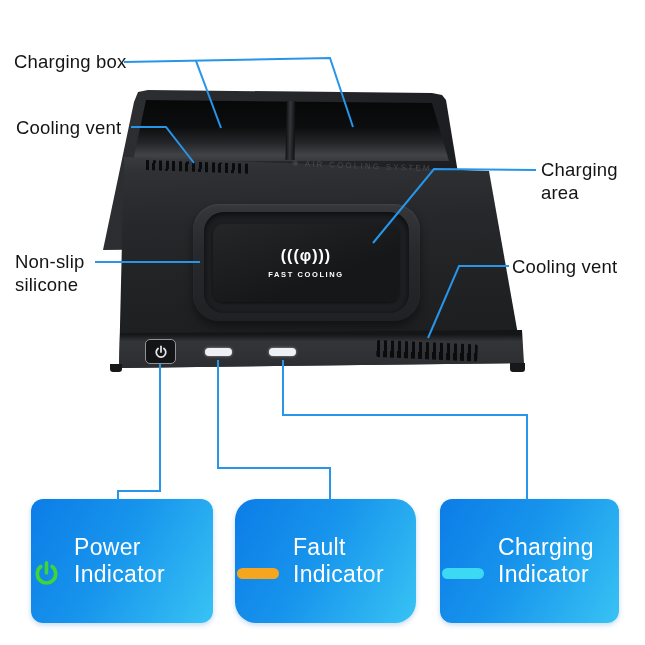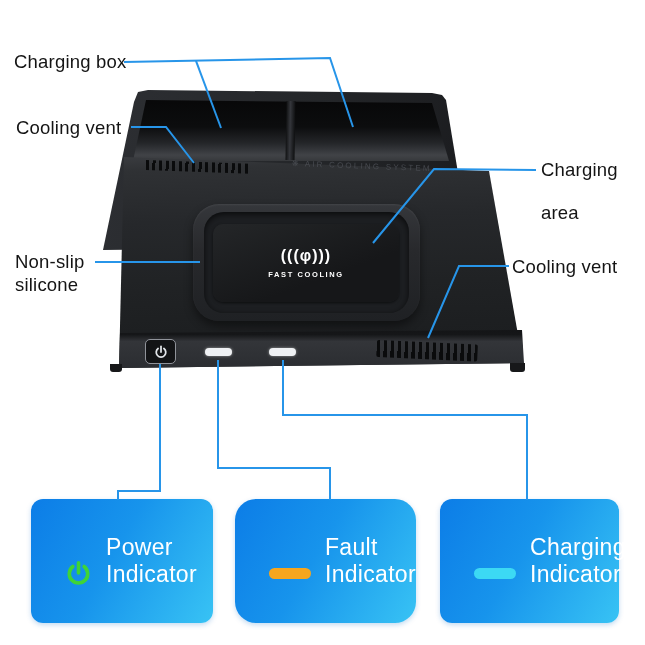--- a/index.html
+++ b/index.html
@@ -52,21 +52,21 @@
   #vent-right{left:377px;top:340px;width:101px;height:17px;transform:rotate(2.6deg);transform-origin:left top;
     background:repeating-linear-gradient(90deg,#0a0b0c 0 3.5px,rgba(0,0,0,0) 3.5px 7px);border-radius:2px;}
   .foot{background:#17181a;border-radius:0 0 3px 3px;}
   #foot-left{left:110px;top:364px;width:12px;height:8px;}
   #foot-right{left:510px;top:363px;width:15px;height:9px;}
 
   
   .card{position:absolute;top:499px;height:124px;border-radius:12px;z-index:5;
     background:linear-gradient(120deg,#0c7de7 0%,#1794ec 45%,#38c3f4 100%);
     box-shadow:0 2px 5px rgba(20,110,200,.25);
-    display:flex;align-items:center;box-sizing:border-box;padding-left:34px;}
+    display:flex;align-items:center;box-sizing:border-box;padding-left:2px;}
   #card-power{left:31px;width:182px;} #card-fault{left:235px;width:181px;border-radius:21px;} #card-charging{left:440px;width:179px;}
   .card-icon-wrap{transform:translateY(12px);display:flex;align-items:center;}
   .dash-icon{width:42px;height:11px;border-radius:6px;}
   #card-fault .dash-icon{background:#f6a61e;}
   #card-charging .dash-icon{background:#3cd9f4;}
   .card-text{margin-left:14px;color:#ffffff;font-size:23px;line-height:27.5px;letter-spacing:.3px;}
   .card-text span{display:block;}
 </style>
 </head>
 <body>
@@ -113,21 +113,21 @@
     <polyline points="509,266 459,266 428,338"></polyline>
     <polyline points="160,364 160,491 118,491 118,500"></polyline>
     <polyline points="218,360 218,468 330,468 330,500"></polyline>
     <polyline points="283,360 283,415 527,415 527,500"></polyline>
   </svg>
 
   <div class="callout" style="left:14px;top:50px;">Charging box</div>
   <div class="callout" style="left:16px;top:116px;">Cooling vent</div>
   <div class="callout" style="left:541px;top:158px;">
     <span style="display:block;">Charging</span>
-    <span style="display:block;margin-top:20px;">area</span>
+    <span style="display:block;">area</span>
   </div>
   <div class="callout" style="left:15px;top:250px;">
     <span style="display:block;">Non-slip</span>
     <span style="display:block;">silicone</span>
   </div>
   <div class="callout" style="left:512px;top:255px;">Cooling vent</div>
 
   <div class="card" id="card-power">
     <div class="card-icon-wrap">
       <svg width="27" height="27" viewBox="0 0 24 24">

